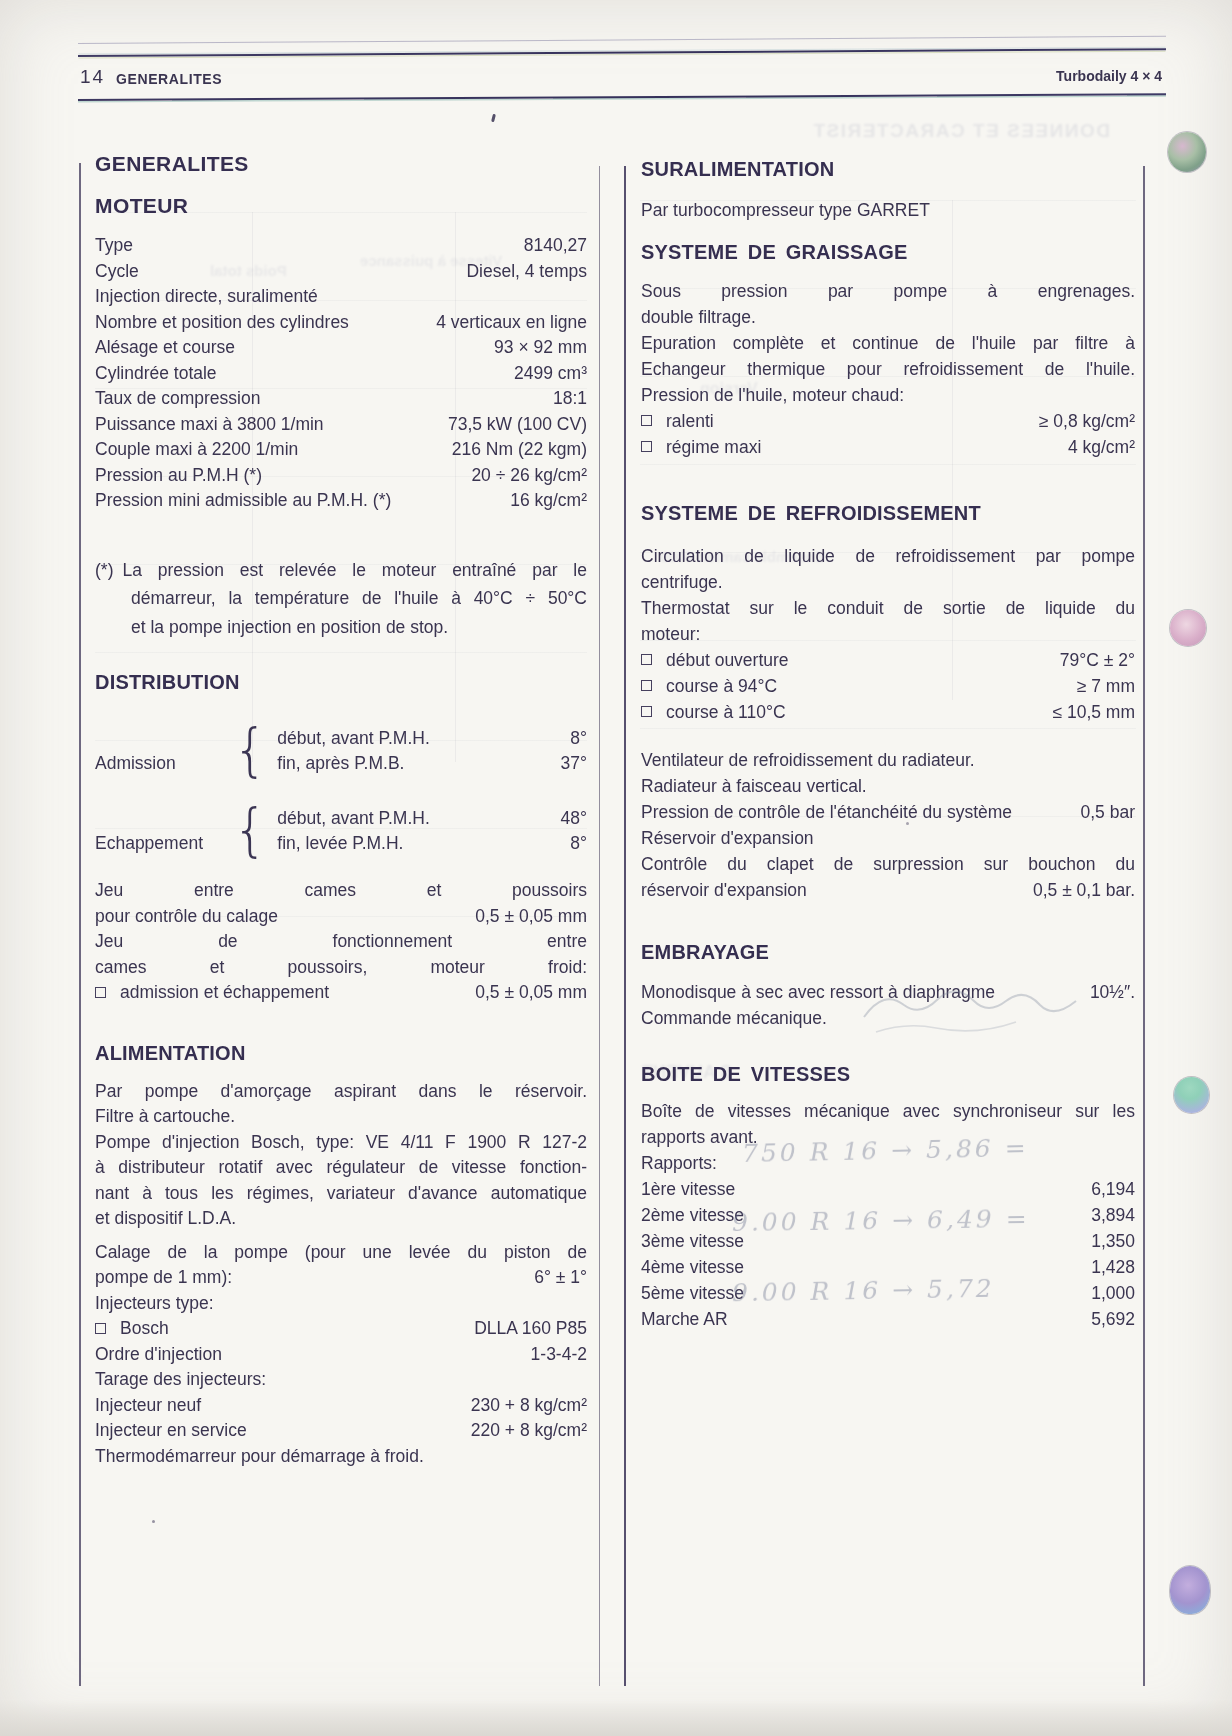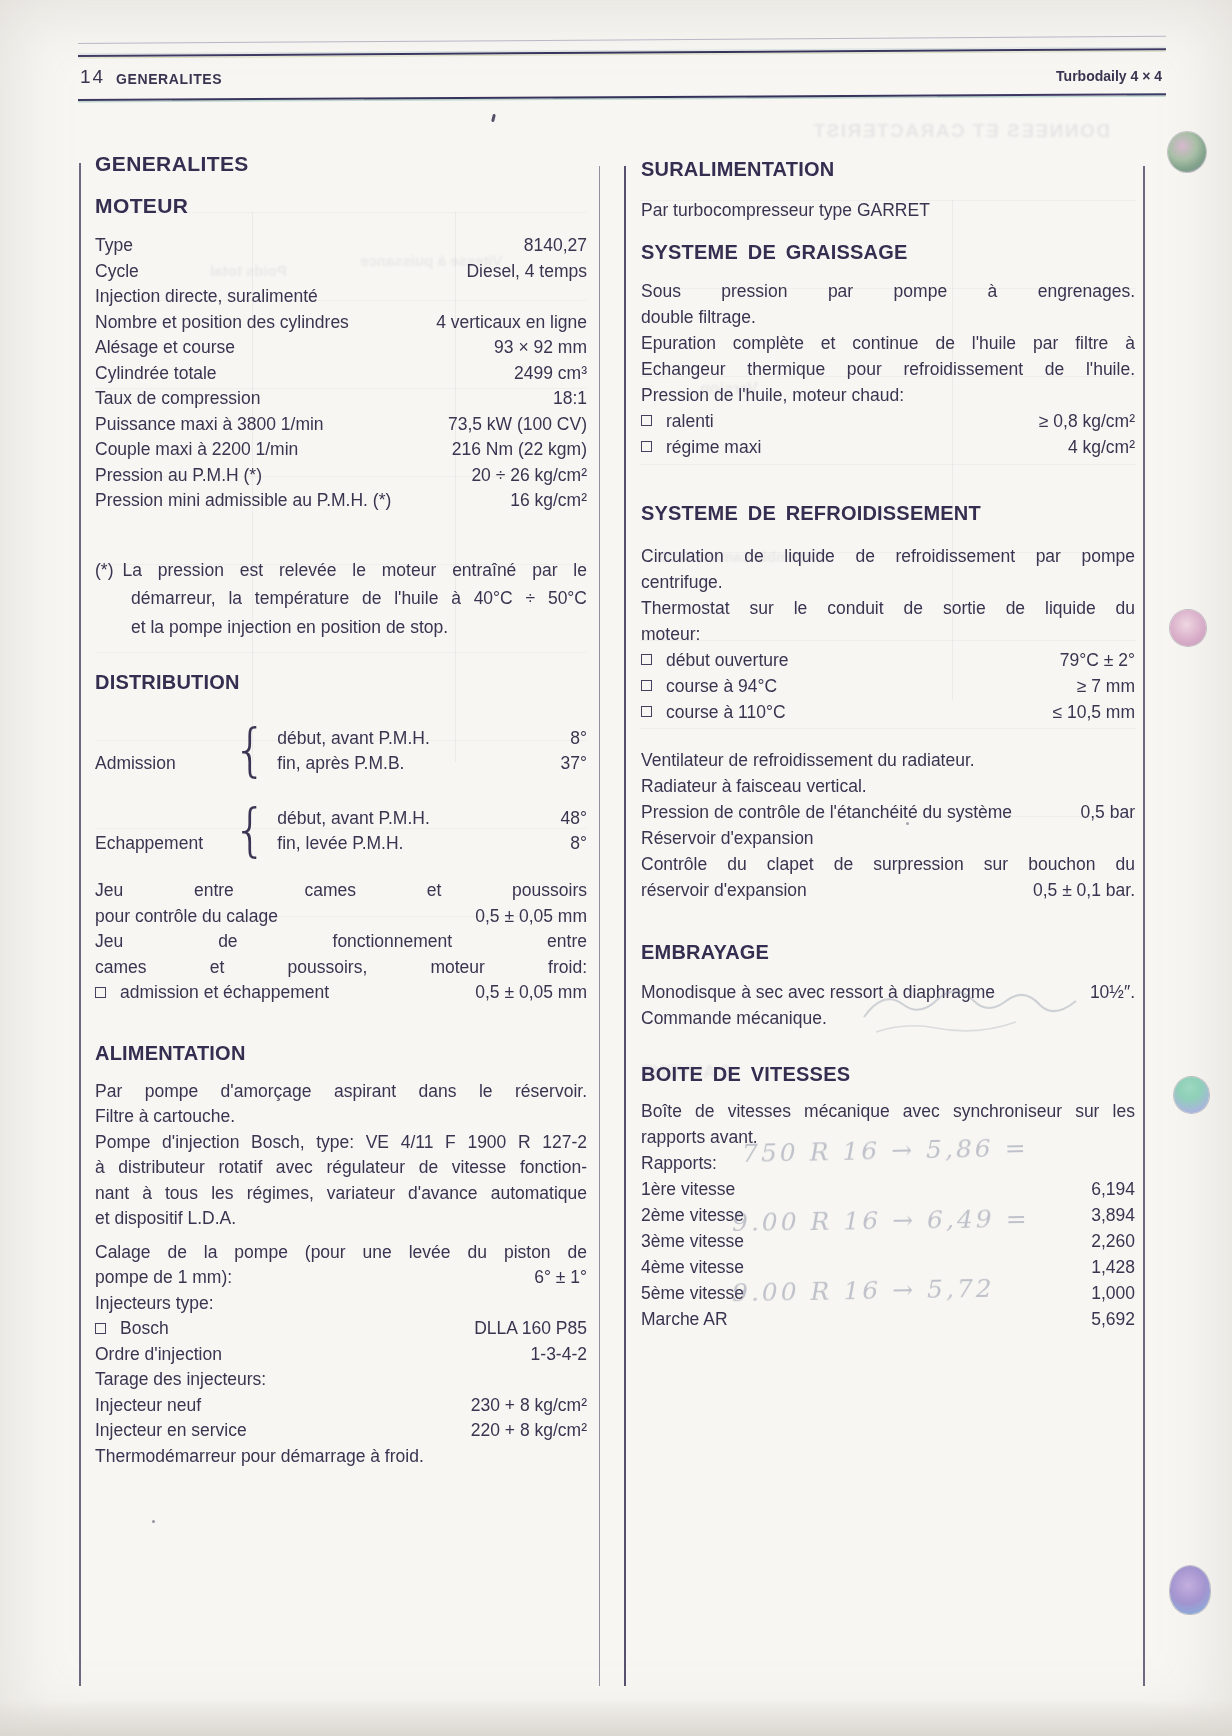--- a/index.html
+++ b/index.html
@@ -341,21 +341,21 @@
     <div class="srow">
         <span class="lbl">1ère vitesse</span>
         <span class="val">6,194</span>
       </div>
     <div class="srow">
         <span class="lbl">2ème vitesse</span>
         <span class="val">3,894</span>
       </div>
     <div class="srow">
         <span class="lbl">3ème vitesse</span>
-        <span class="val">2,260</span>
+        <span class="val">1,350</span>
       </div>
     <div class="srow">
         <span class="lbl">4ème vitesse</span>
         <span class="val">1,428</span>
       </div>
     <div class="srow">
         <span class="lbl">5ème vitesse</span>
         <span class="val">1,000</span>
       </div>
     <div class="srow">

